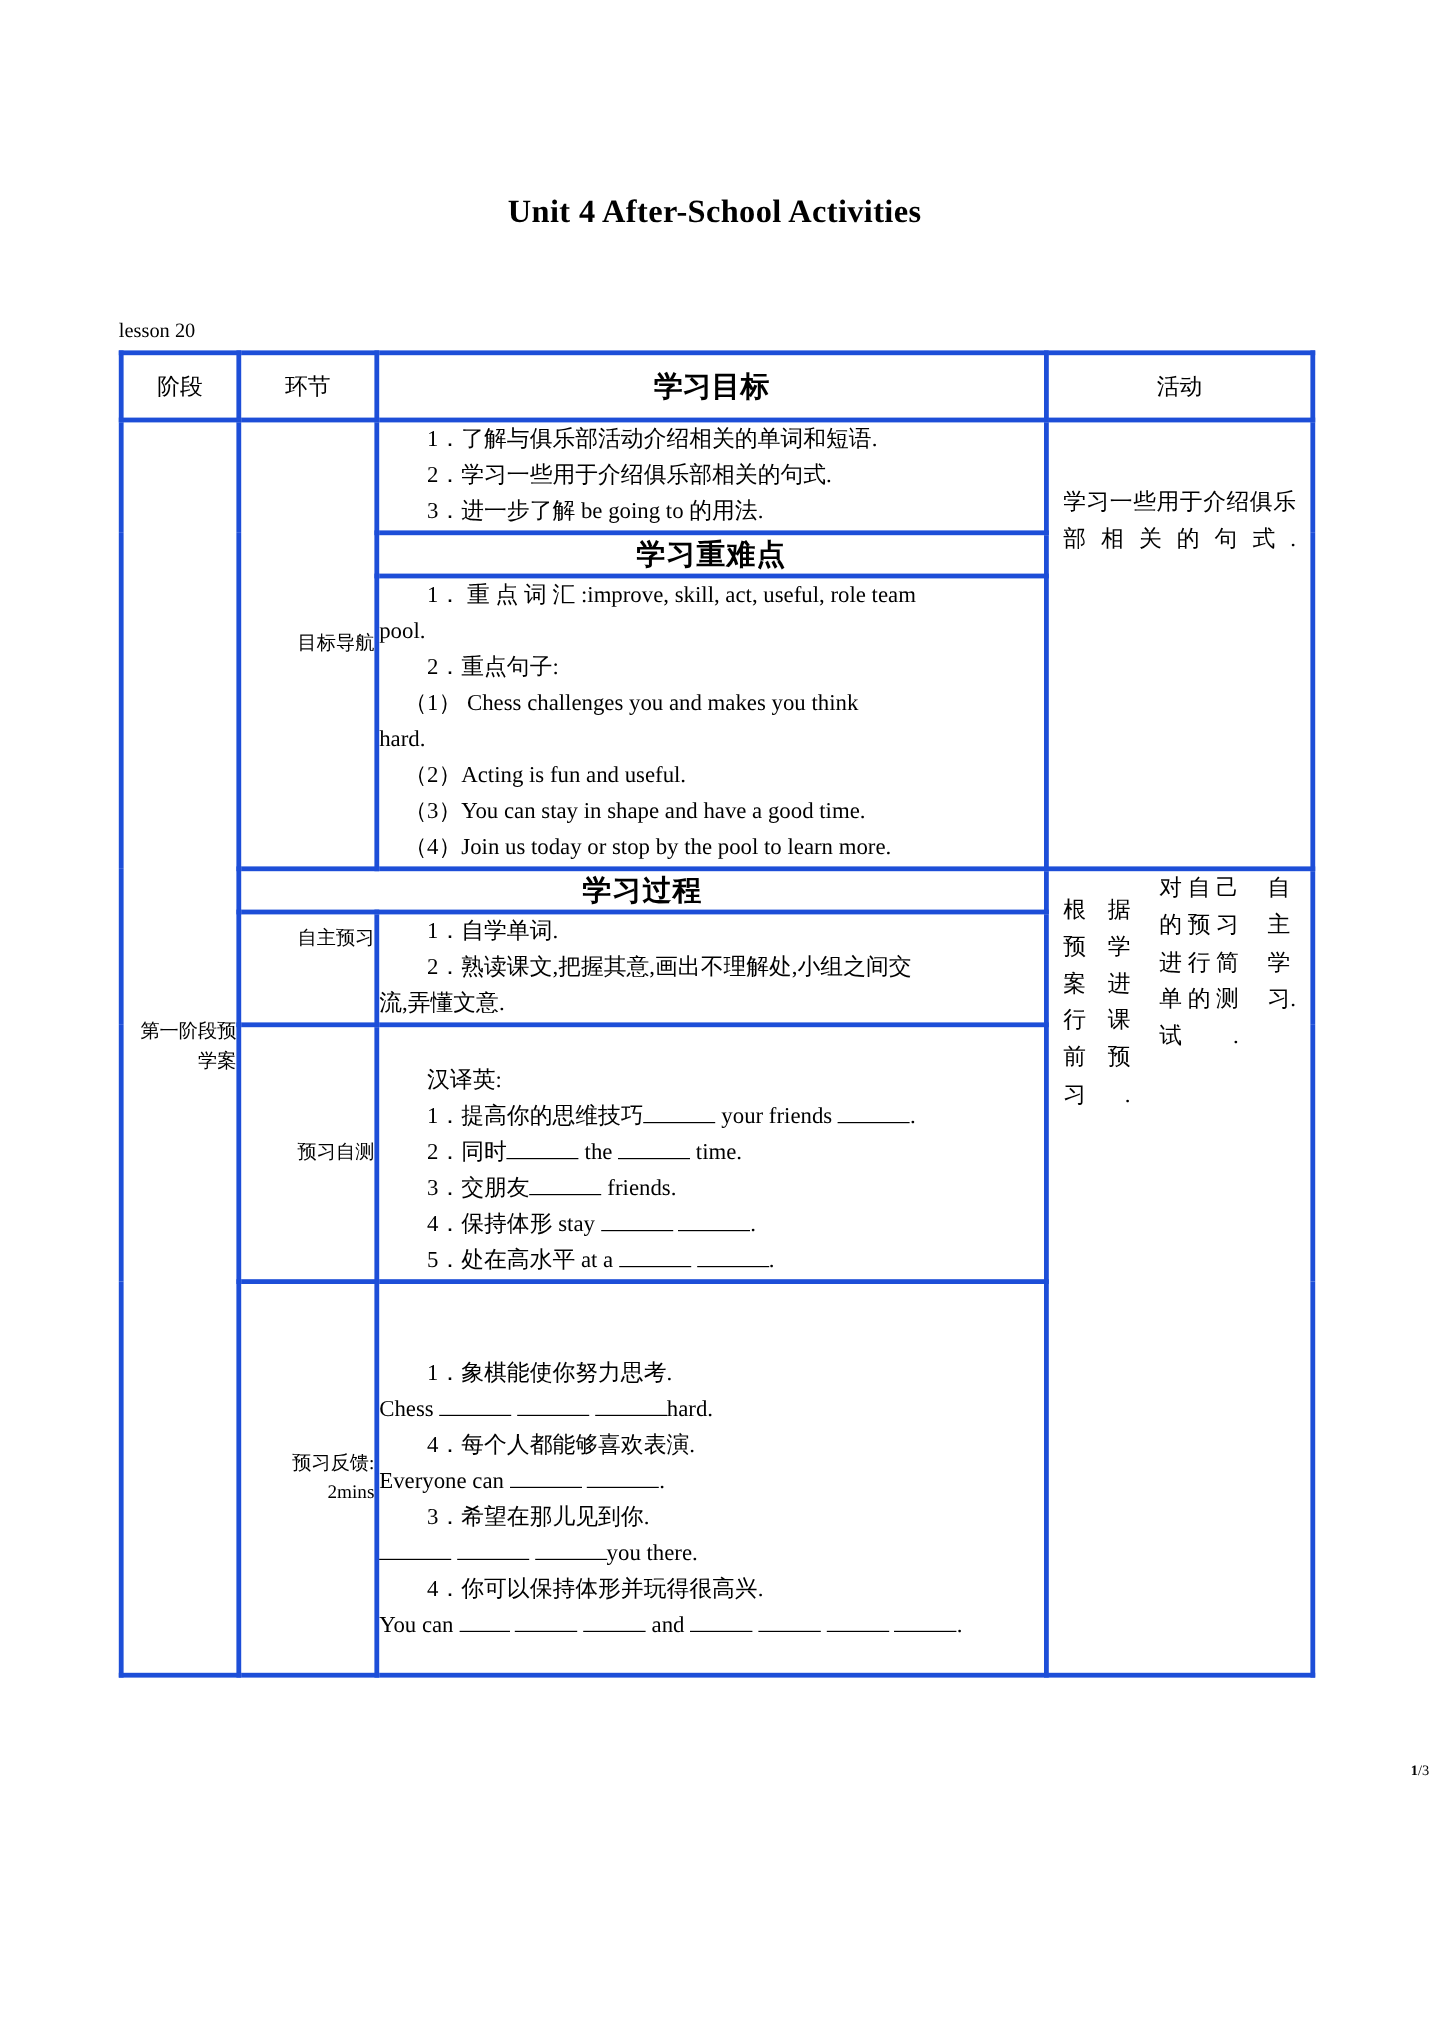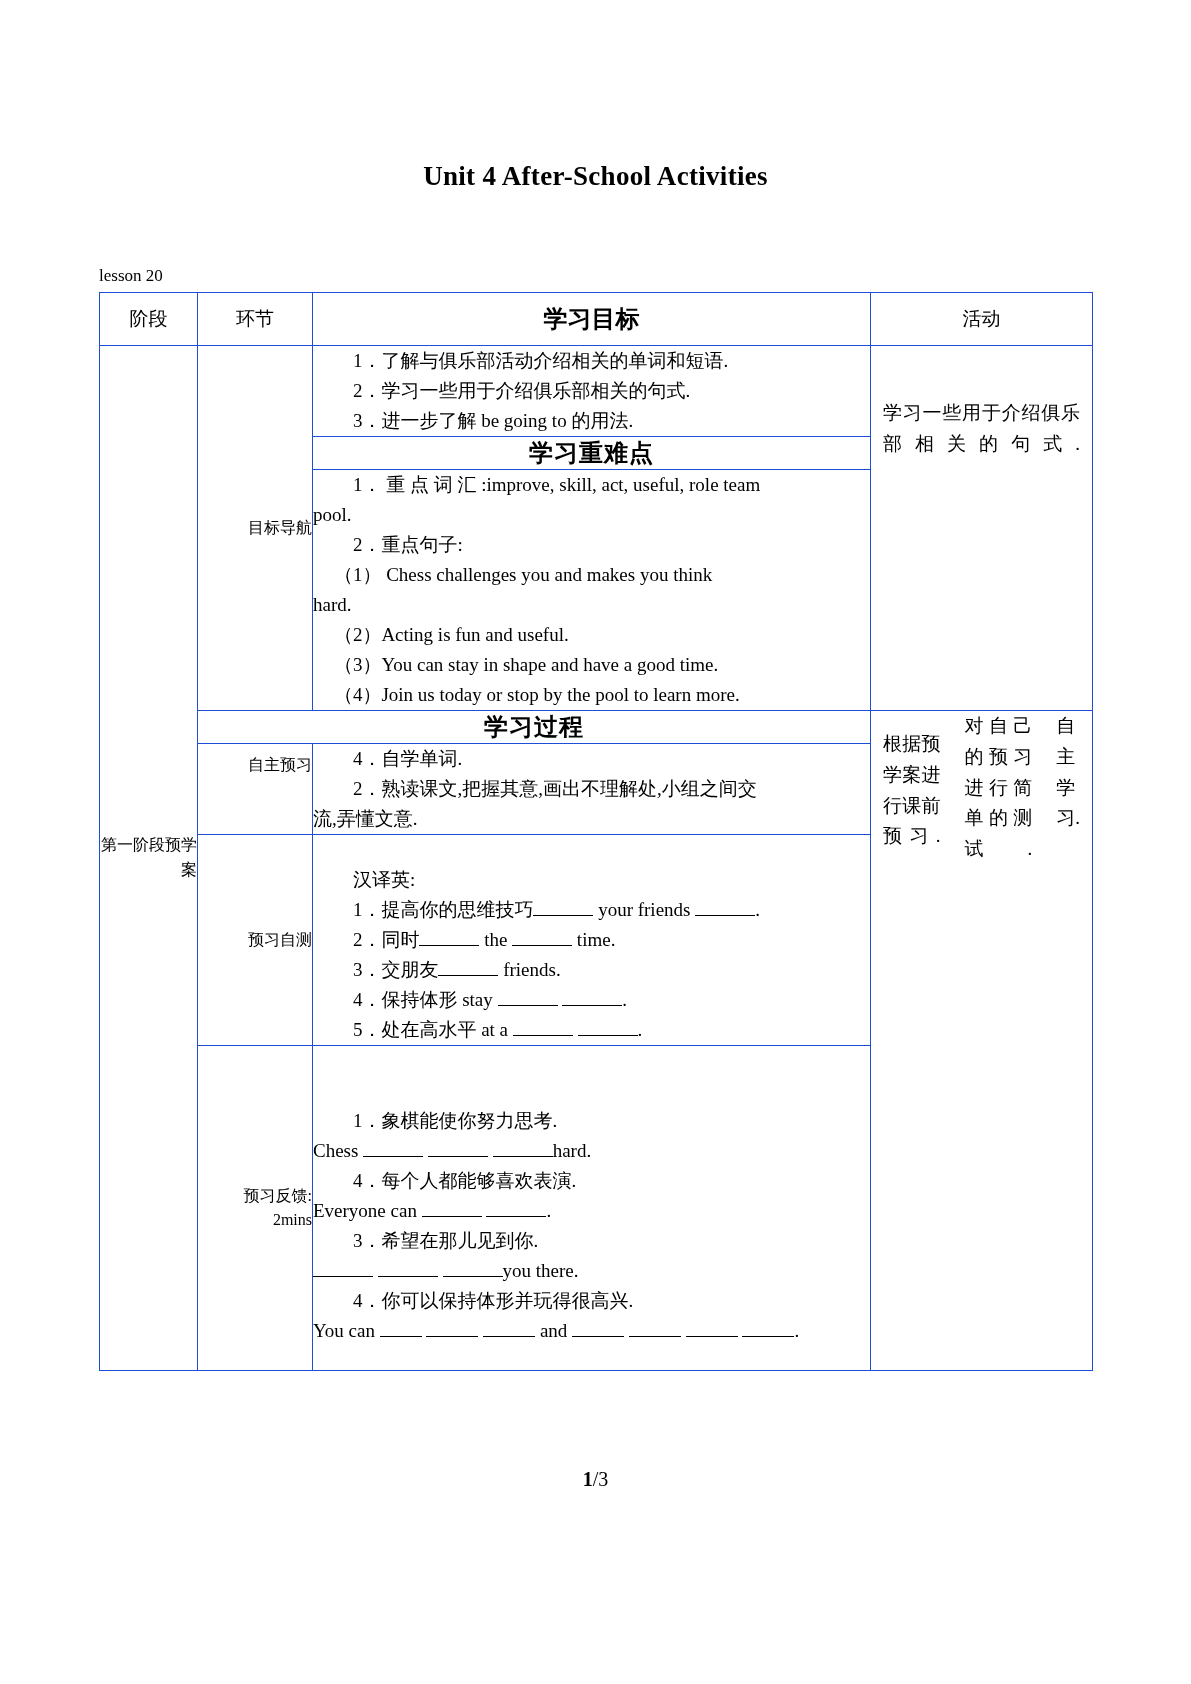--- a/index.html
+++ b/index.html
@@ -40,21 +40,21 @@
   }
   table.sheet {
     position: absolute;
     left: 99px;
     top: 292px;
     width: 993px;
     border-collapse: collapse;
     table-layout: fixed;
   }
   table.sheet td {
-    border: 1px solid #1d4ed8;
+    border: 4px solid #1d4ed8;
     vertical-align: top;
     padding: 0;
   }
   .col-stage  { width: 98px; }
   .col-step   { width: 115px; }
   .col-goal   { width: 558px; }
   .col-act    { width: 222px; }
 
   .hdr {
     text-align: center;
@@ -112,22 +112,22 @@
     display: flex;
     justify-content: space-between;
     height: 100%;
     box-sizing: border-box;
   }
   .footer {
     position: absolute;
     left: 0;
     right: 0;
     top: 1468px;
-    text-align: center;
-    font-size: 20px;
+    text-align: right;
+    font-size: 12px;
   }
   .footer b { font-weight: bold; }
   .blank { display: inline-block; border-bottom: 1px solid #000; }
   .b6  { width: 60px; }
   .b5  { width: 52px; }
   .b4  { width: 42px; }
 </style>
 </head>
 <body>
 
@@ -190,21 +190,21 @@
             <div class="act-block" style="padding-top:18px;">根据预学案进行课前预习.</div>
             <div class="act-block">对自己的预习进行简单的测试.</div>
             <div class="act-block" style="padding-bottom:16px;">自主学习.</div>
           </div>
         </td>
       </tr>
 
       <tr>
         <td class="center-mid vtext" style="vertical-align:top !important; padding-top:9px;">自主预习</td>
         <td class="cell-pad body-text">
-          <p class="indent1">4．自学单词.</p>
+          <p class="indent1">1．自学单词.</p>
           <p class="indent1 justify">2．熟读课文,把握其意,画出不理解处,小组之间交</p>
           <p>流,弄懂文意.</p>
         </td>
       </tr>
 
       <tr>
         <td class="center-mid vtext">预习自测</td>
         <td class="cell-pad body-text">
           <div class="spacer-line"></div>
           <p class="indent1">汉译英:</p>

